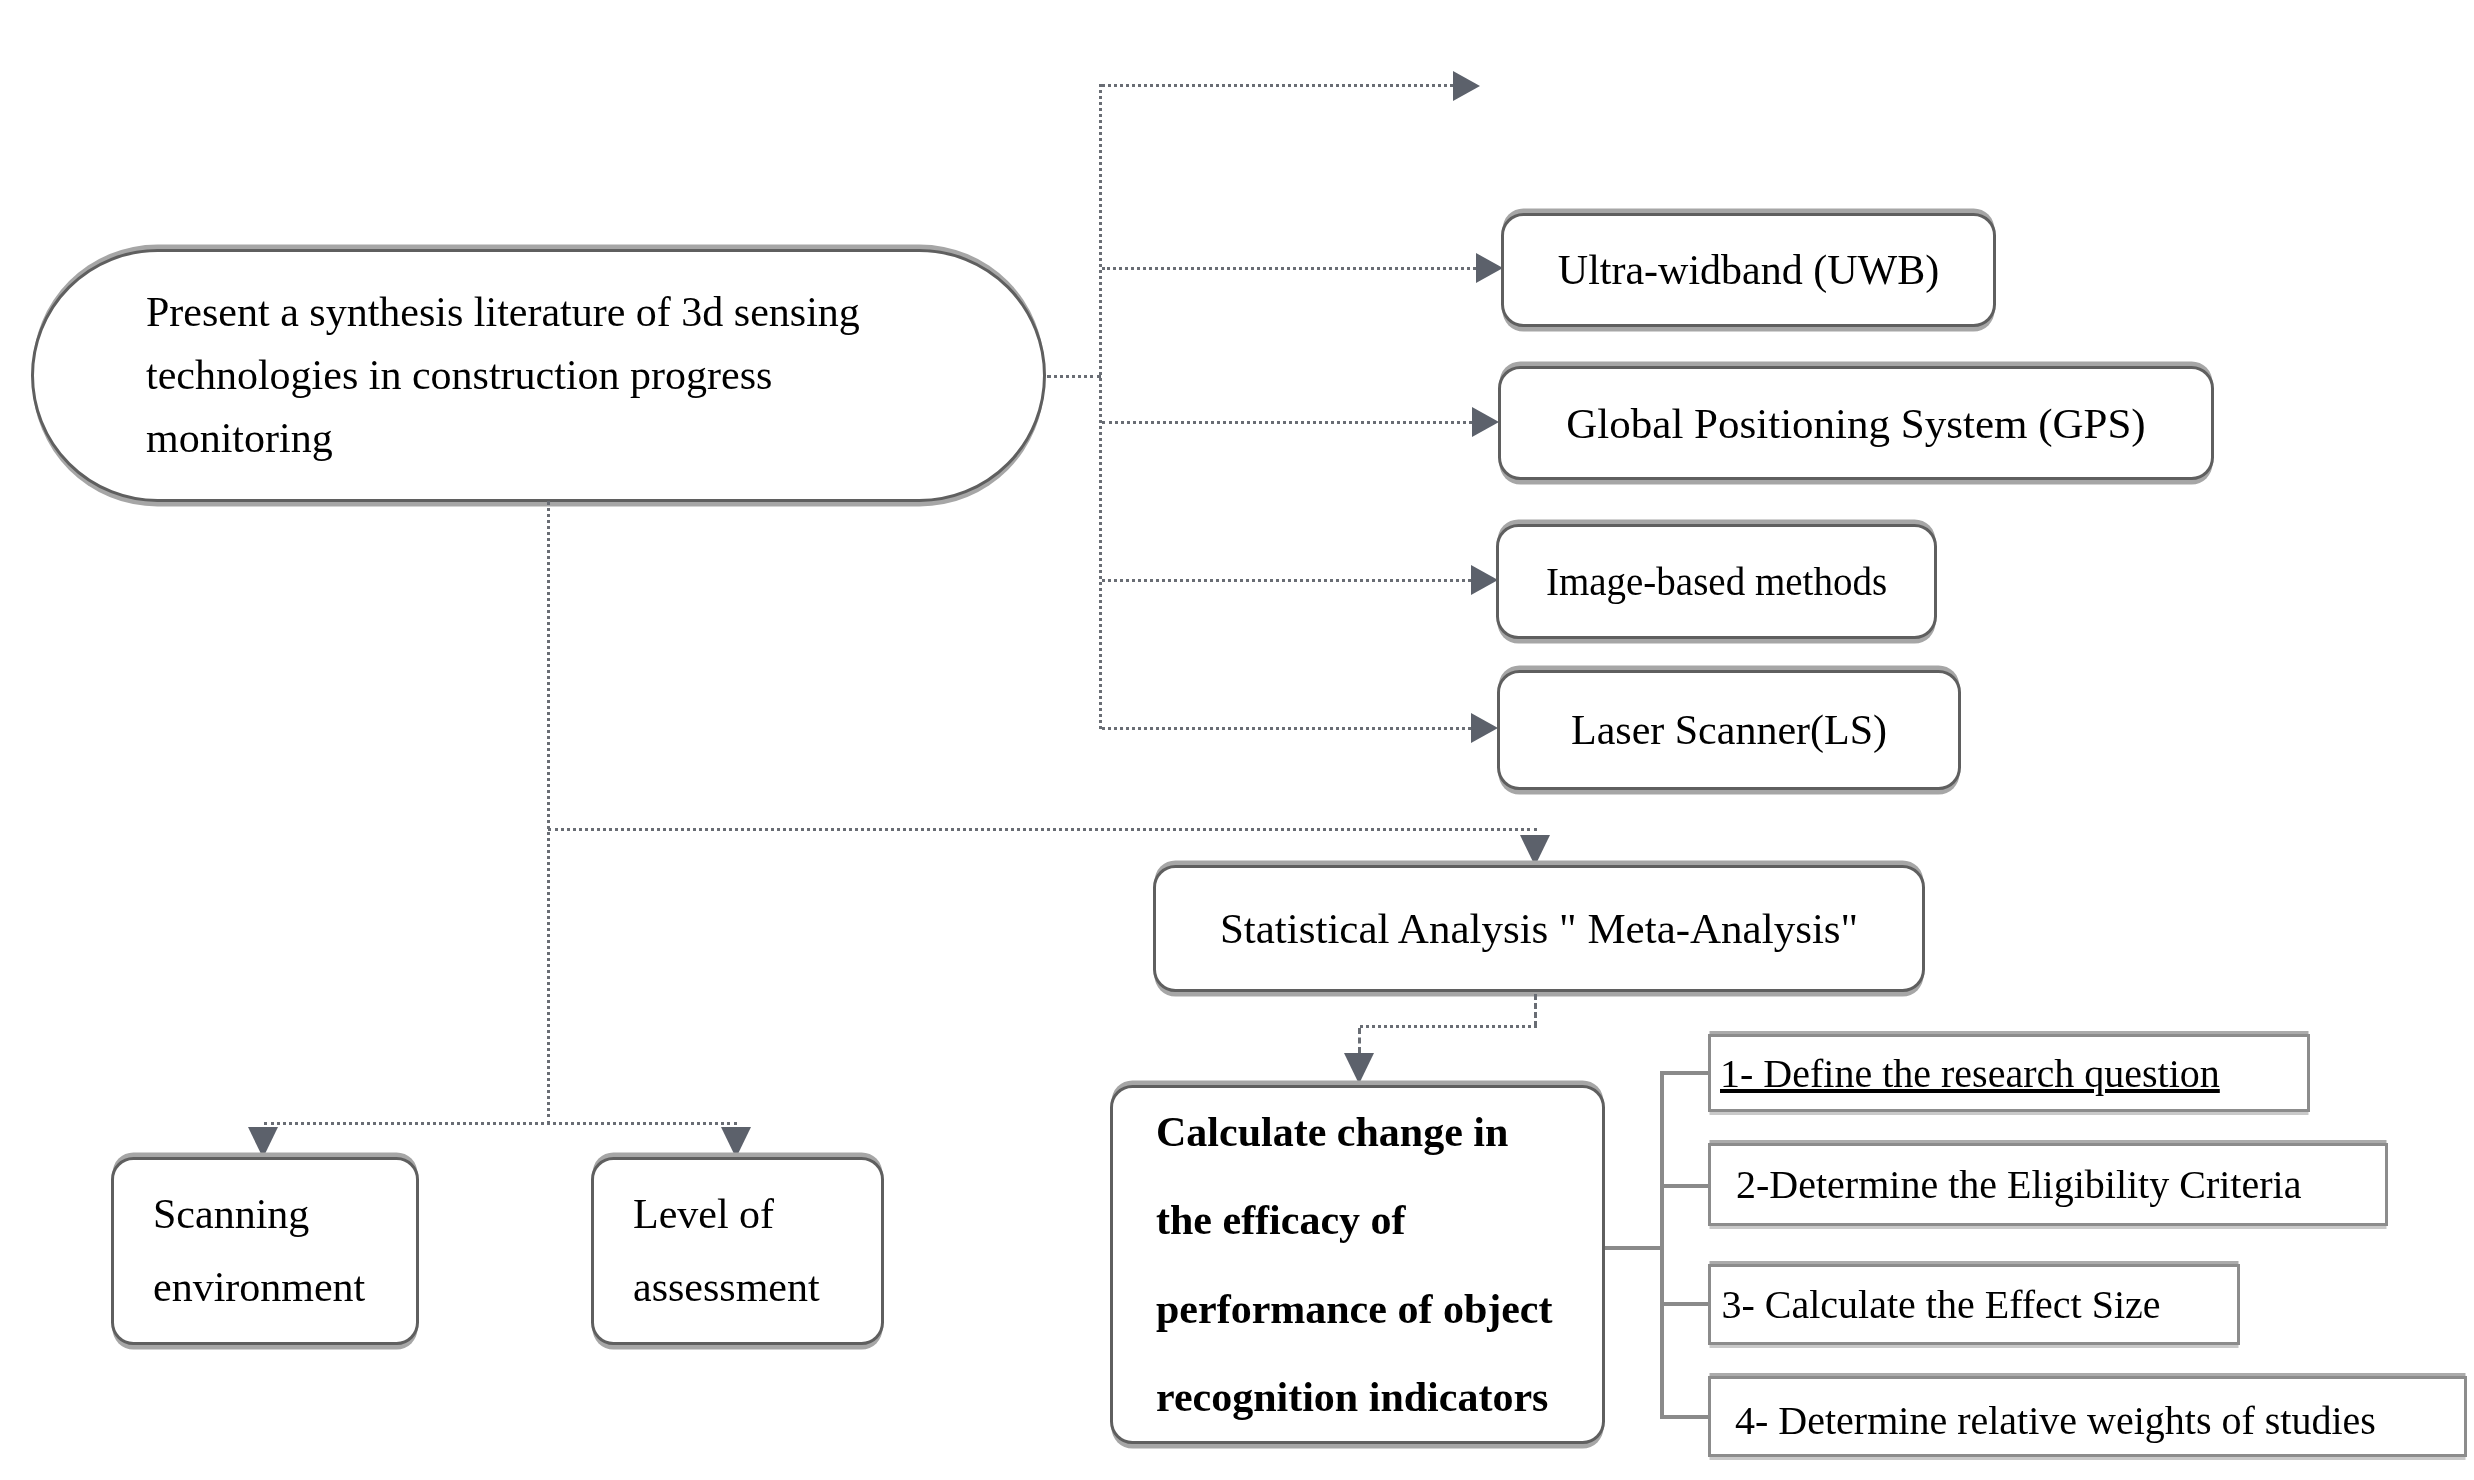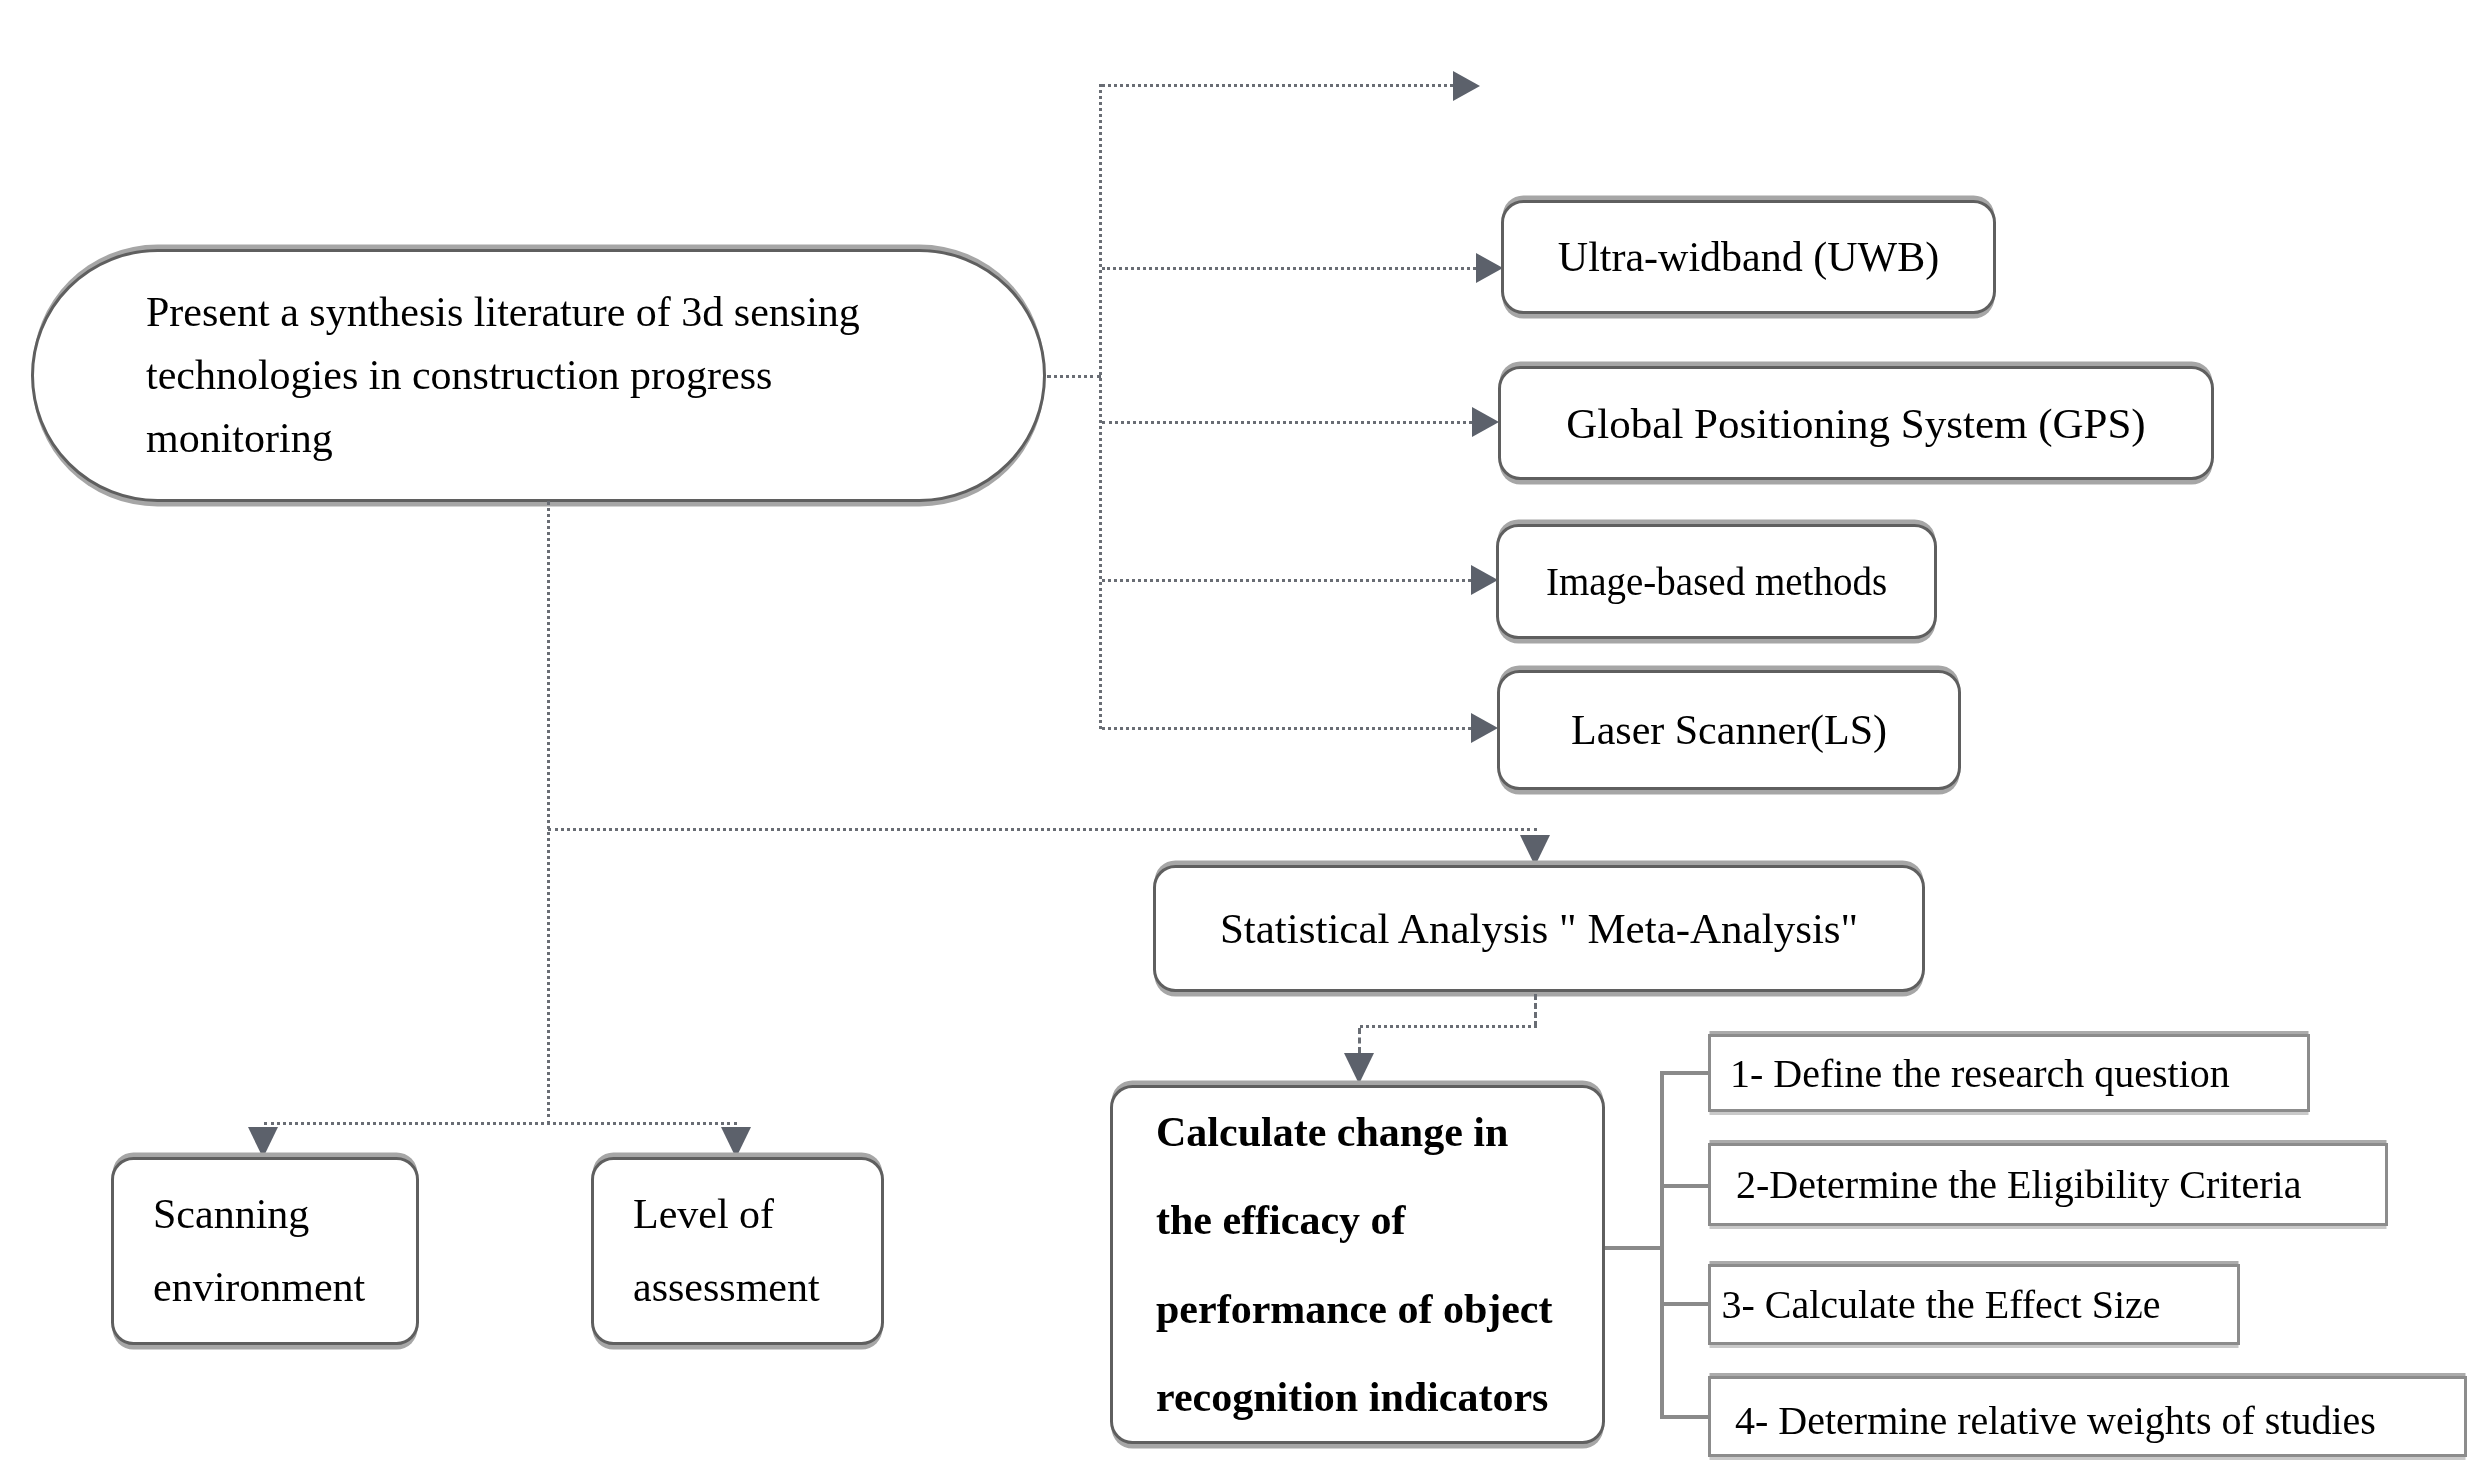--- a/index.html
+++ b/index.html
@@ -64,21 +64,21 @@
 
   <div class="hdot" style="left:1047px;top:375px;width:54px;"></div>
 
   <div class="vdot" style="left:1099px;top:84px;height:645px;"></div>
 
   <div class="hdot" style="left:1102px;top:84px;width:351px;"></div>
   <div class="arrow-right" style="left:1453px;top:71px;"></div>
 
   <div class="hdot" style="left:1102px;top:267px;width:374px;"></div>
   <div class="arrow-right" style="left:1476px;top:253px;"></div>
-  <div class="rnode center" style="left:1501px;top:200px;width:495px;height:114px;">
+  <div class="rnode center" style="left:1501px;top:213px;width:495px;height:114px;">
     <div class="txt f56">Ultra-widband (UWB)</div>
   </div>
 
   <div class="hdot" style="left:1102px;top:421px;width:370px;"></div>
   <div class="arrow-right" style="left:1472px;top:407px;"></div>
   <div class="rnode center" style="left:1498px;top:366px;width:716px;height:114px;">
     <div class="txt f58">Global Positioning System (GPS)</div>
   </div>
 
   <div class="hdot" style="left:1102px;top:579px;width:369px;"></div>
@@ -114,21 +114,21 @@
   </div>
 
   <div class="hsolid" style="left:1605px;top:1246px;width:58px;"></div>
   <div class="vsolid" style="left:1660px;top:1071px;height:346px;"></div>
   <div class="hsolid" style="left:1660px;top:1071px;width:50px;"></div>
   <div class="hsolid" style="left:1660px;top:1184px;width:50px;"></div>
   <div class="hsolid" style="left:1660px;top:1302px;width:50px;"></div>
   <div class="hsolid" style="left:1660px;top:1415px;width:50px;"></div>
 
   <div class="snode" style="left:1708px;top:1034px;width:602px;height:78px;">
-    <div class="txt f54" style="padding-left:19px;">1- Define the research question</div>
+    <div class="txt f54" style="padding-left:9px;text-decoration:underline;">1- Define the research question</div>
   </div>
   <div class="snode" style="left:1708px;top:1143px;width:680px;height:83px;">
     <div class="txt f54" style="padding-left:25px;">2-Determine the Eligibility Criteria</div>
   </div>
   <div class="snode" style="left:1708px;top:1264px;width:532px;height:81px;">
     <div class="txt f54" style="padding-left:10.5px;">3- Calculate the Effect Size</div>
   </div>
   <div class="snode" style="left:1708px;top:1376px;width:759px;height:81px;">
     <div class="txt f54" style="padding-left:24px;margin-top:8px;">4- Determine relative weights of studies</div>
   </div>

